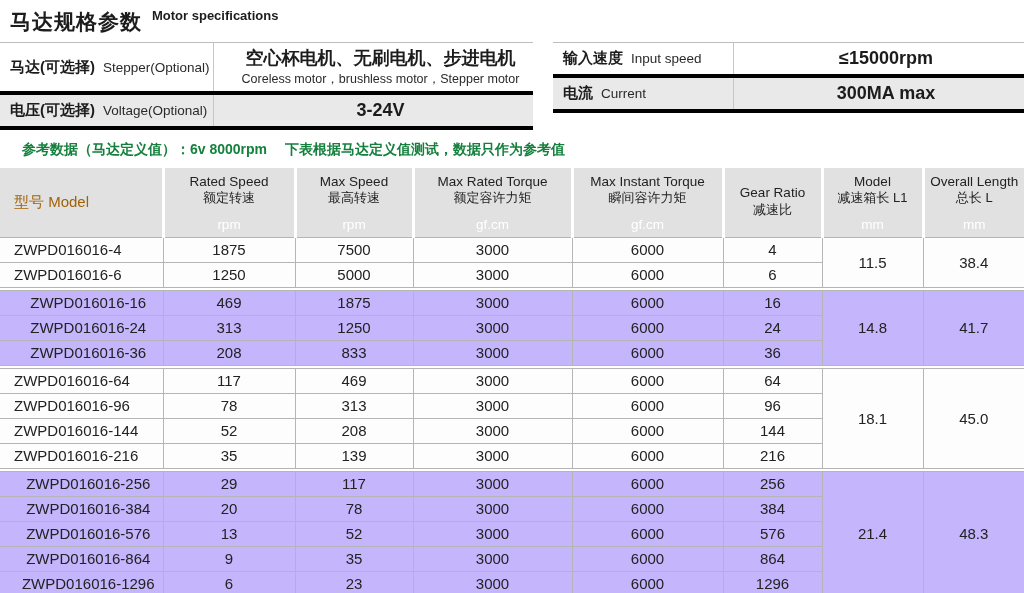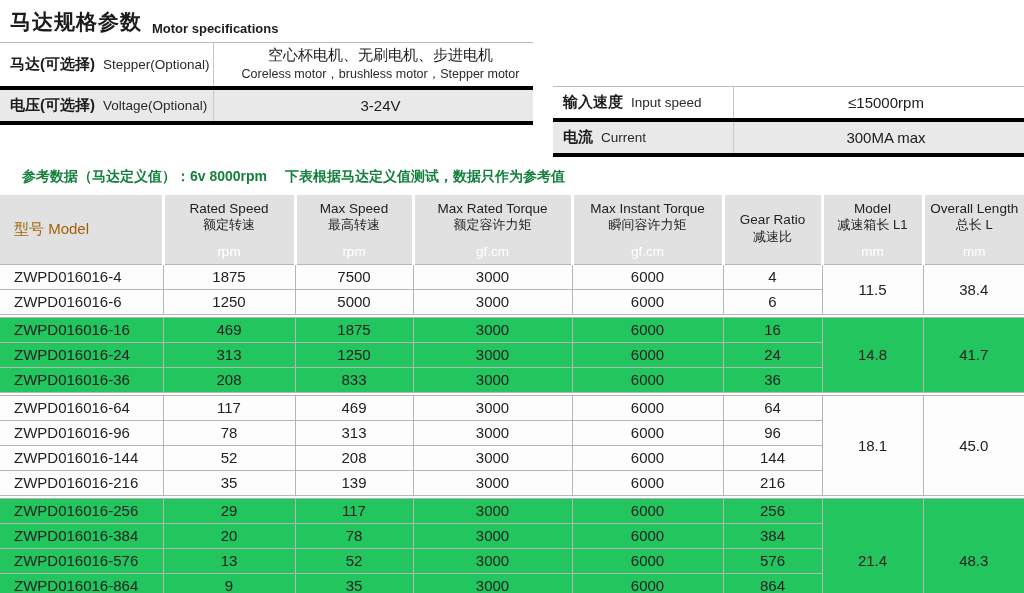--- a/index.html
+++ b/index.html
@@ -1,59 +1,59 @@
 <!DOCTYPE html>
 <html><head>
 <meta charset="utf-8">
 <style>
   * { margin:0; padding:0; box-sizing:border-box; }
   html,body { width:1024px; height:593px; background:#fff; overflow:hidden;
               font-family:"Liberation Sans","DejaVu Sans",sans-serif; color:#1c1c1c; }
 
   
-  .title-bar { display:flex; align-items:flex-end; gap:10px; padding:8px 0 6px 10px; }
+  .title-bar { display:flex; align-items:flex-start; gap:10px; padding:8px 0 6px 10px; }
   .title-zh { font-size:21px; font-weight:bold; letter-spacing:1px; }
   .title-en { font-size:13px; font-weight:600; }
 
   
   .info-wrap { display:flex; gap:20px; }
   .info-table { border-top:1px solid #bdbdbd; }
   .info-table.left  { width:533px; }
-  .info-table.right { width:471px;margin-top:44px; }
+  .info-table.right { width:471px; }
   .info-row { display:flex; align-items:center; min-height:35px; border-bottom:4px solid #000000;text-align:center; }
   .info-row.alt { background:#e9e9e9; }
   .info-label { display:flex; align-items:baseline; gap:8px; padding-left:10px; align-self:stretch; align-items:center; }
   .info-table.left  .info-label { width:213px; }
   .info-table.right .info-label { width:180px; }
   .lbl-zh { font-size:15px; font-weight:bold; }
   .lbl-en { font-size:13.5px; color:#2a2a2a; }
   .info-value { flex:1; border-left:1px solid #c6c6c6; padding:3px 0 3px 14px; align-self:stretch;
                 display:flex; flex-direction:column; justify-content:center; }
-  .val-zh { font-size:15px; font-weight:normal; }
+  .val-zh { font-size:18px; font-weight:bold; }
   .val-en { font-size:12.5px; color:#2a2a2a; margin-top:1px; }
 
   
   .note { padding:11px 0 9px 22px; font-size:14px; font-weight:bold; color:#15803d; }
 
   
   table.spec { width:1024px; border-collapse:collapse; table-layout:fixed;
                border-bottom:1px solid #b5b5b5; }
   table.spec thead th { background:#e1e1e1; font-weight:normal; vertical-align:middle;
                         border-left:3px solid #fff; }
   table.spec thead th.model-h { border-left:none; text-align:left; padding-left:14px;
                                 font-size:15px; color:#a16207; }
   th.col-h { height:45px; }
   .hdr-en { font-size:13.5px; line-height:1.25; color:#222; }
   .hdr-zh { font-size:13px;   line-height:1.3;  color:#222; }
   th.unit-h { height:24px; background:#a9a9a9; color:#fff; font-size:13.5px; font-weight:normal; }
   table.spec td { height:25px; font-size:15px; text-align:center; color:#222;
                   border-top:1px solid #b5b5b5; border-left:1px solid #b5b5b5;
                   background:#fdfdfd; }
   table.spec td.model { border-left:none; text-align:left; padding-left:14px; }
-  table.spec tr.gray td { background:#22c55e; }
+  table.spec tr.gray td { background:#c4b5fd;text-align:center; }
   table.spec tr.sep td { height:3px; padding:0; background:#fff; border-left:none;
                          border-top:1px solid #b5b5b5; border-bottom:1px solid #b5b5b5; }
 </style>
 </head>
 <body>
 
 <div class="title-bar">
   <span class="title-zh">马达规格参数</span>
   <span class="title-en">Motor specifications</span>
 </div>

